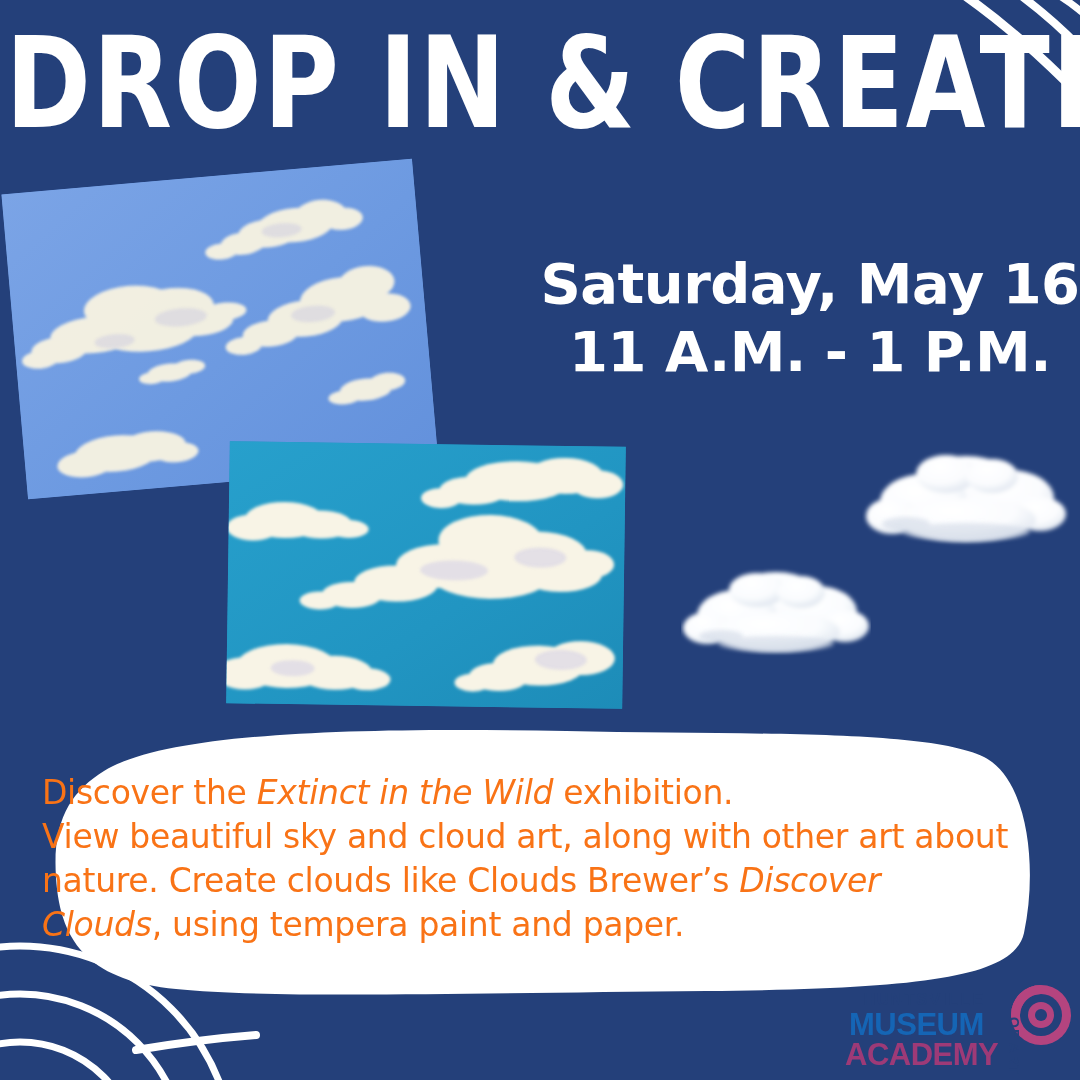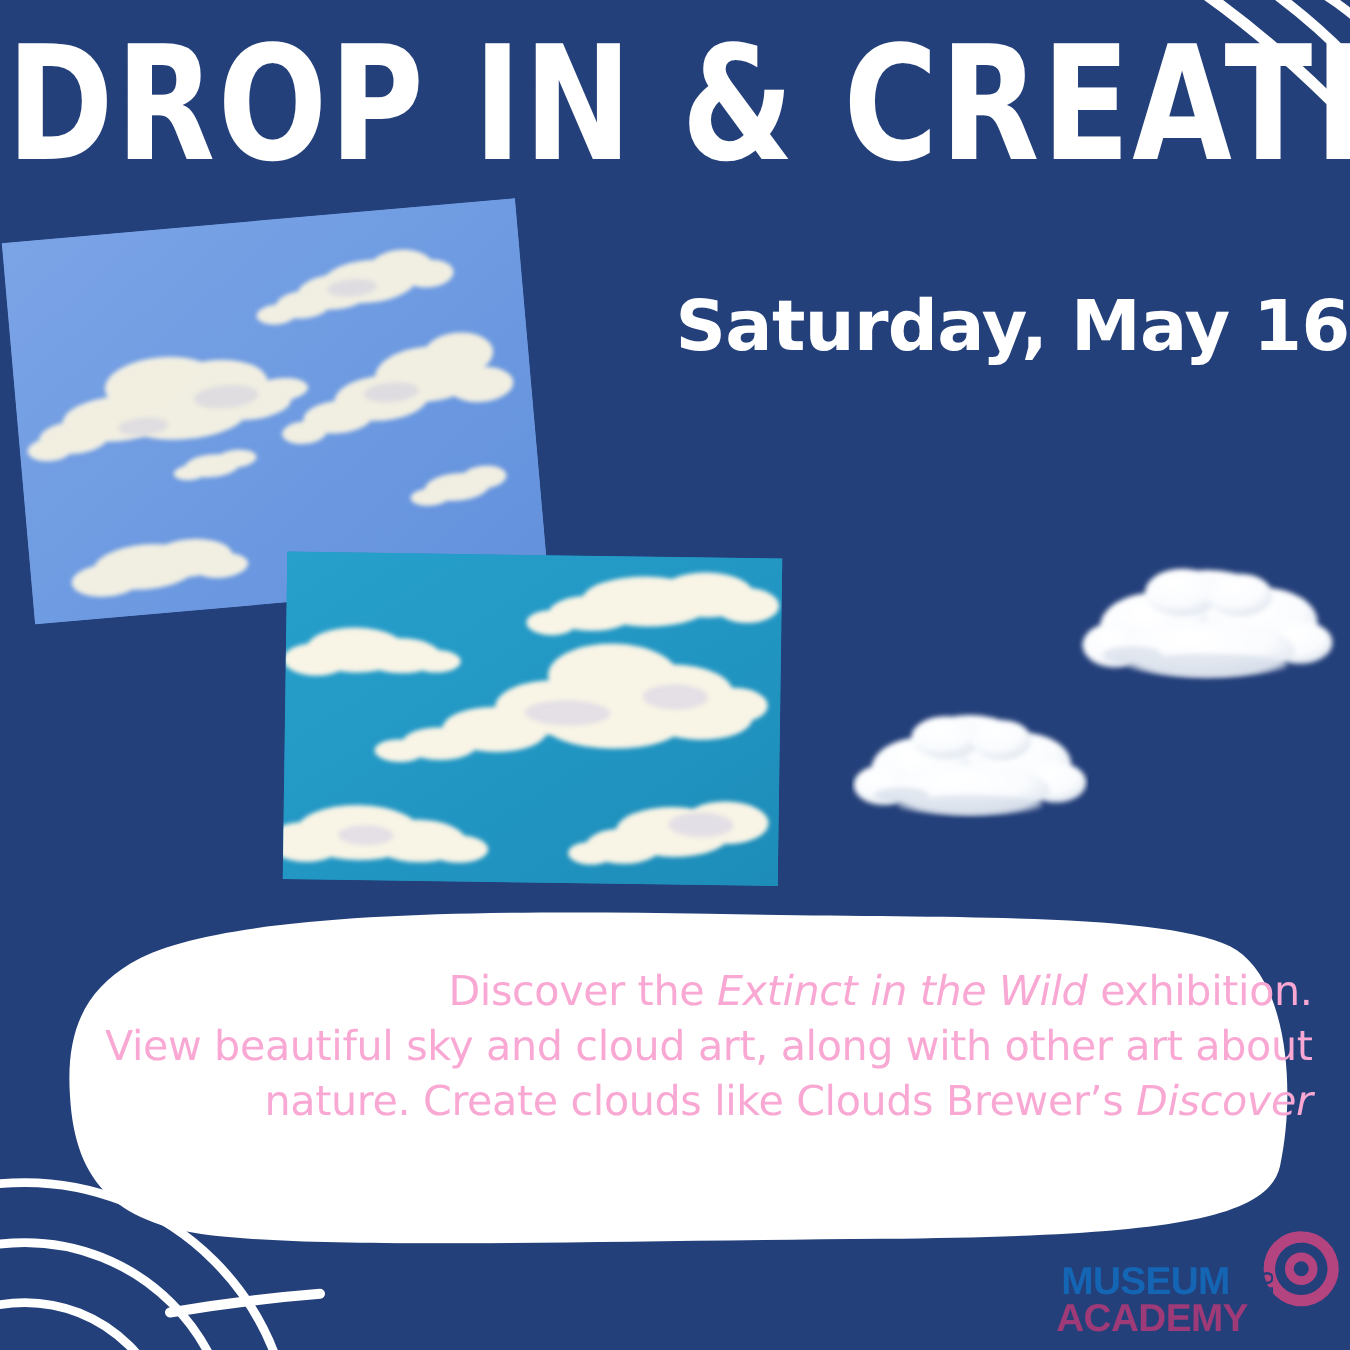--- a/index.html
+++ b/index.html
@@ -37,21 +37,21 @@
     line-height:1.0;
     letter-spacing:2px;
     transform:scaleY(1.22) scaleX(0.99);
     transform-origin:top center;
     white-space:nowrap;
   }
 
   
   #datetime {
     position:absolute;
-    top:228px; left:540px; width:540px;
+    top:250px; left:540px; width:540px;
     text-align:center;
     color:#ffffff;
     font-family:"DejaVu Sans", sans-serif;
     font-weight:bold;
     font-size:56px;
     line-height:1.22;
     letter-spacing:-0.5px;
   }
   #datetime .line { display:block; white-space:nowrap; }
 
@@ -84,22 +84,22 @@
   #card {
     position:absolute;
     left:46px; top:727px;
     width:1000px; height:268px;
   }
   #card-bg { position:absolute; inset:0; width:100%; height:100%; }
   #card-text {
     position:absolute;
     left:-4px; top:44px;
     width:1008px;
-    text-align:right;
-    color:#f9a8d4;
+    text-align:left;
+    color:#f97316;
     font-family:"DejaVu Sans", sans-serif;
     font-size:33px;
     font-weight:400;
     line-height:44px;
     letter-spacing:-0.3px;
   }
   #card-text .ln { display:block; white-space:nowrap; }
   #card-text i { font-style:italic; }
 
   
@@ -129,20 +129,21 @@
   </svg>
 
   <svg id="deco-dash" class="deco-svg" viewBox="0 0 130 26">
     <path d="M 4 20 C 40 14 86 8 124 5" stroke="#ffffff" stroke-width="8" fill="none" stroke-linecap="round"></path>
   </svg>
 
   <div id="title">DROP IN &amp; CREATE</div>
 
   <div id="datetime">
     <span class="line">Saturday, May 16</span>
+    <span class="line">11 A.M. - 1 P.M.</span>
   </div>
 
   <div class="artwork" id="artwork-1">
     <svg viewBox="0 0 412 306" preserveAspectRatio="none">
       <defs>
         <linearGradient id="pg1" x1="0" y1="0" x2="1" y2="1">
           <stop offset="0%" stop-color="#7ba4e6"></stop>
           <stop offset="55%" stop-color="#6d9ae1"></stop>
           <stop offset="100%" stop-color="#6391dc"></stop>
         </linearGradient>
@@ -341,20 +342,21 @@
                C 982 52, 992 140, 978 206
                C 968 250, 880 262, 660 264
                C 420 266, 230 272, 130 262
                C 48 254, 14 220, 10 150
                C 6 92, 26 64, 58 44 Z" fill="#ffffff"></path>
     </svg>
     <div id="card-text">
       <span class="ln"><span>Discover the </span><i>Extinct in the Wild</i><span> exhibition.</span></span>
       <span class="ln">View beautiful sky and cloud art, along with other art about</span>
       <span class="ln"><span>nature. Create clouds like Clouds Brewer’s </span><i>Discover</i></span>
+      <span class="ln"><i>Clouds</i><span>, using tempera paint and paper.</span></span>
     </div>
   </div>
 
   <div id="logo">
     <svg viewBox="0 0 235 95">
       <g>
         <circle cx="196" cy="30" r="30" fill="#b4447f"></circle>
         <circle cx="196" cy="30" r="21" fill="#24407a"></circle>
         <circle cx="196" cy="30" r="13" fill="#b4447f"></circle>
         <circle cx="196" cy="30" r="6" fill="#24407a"></circle>

